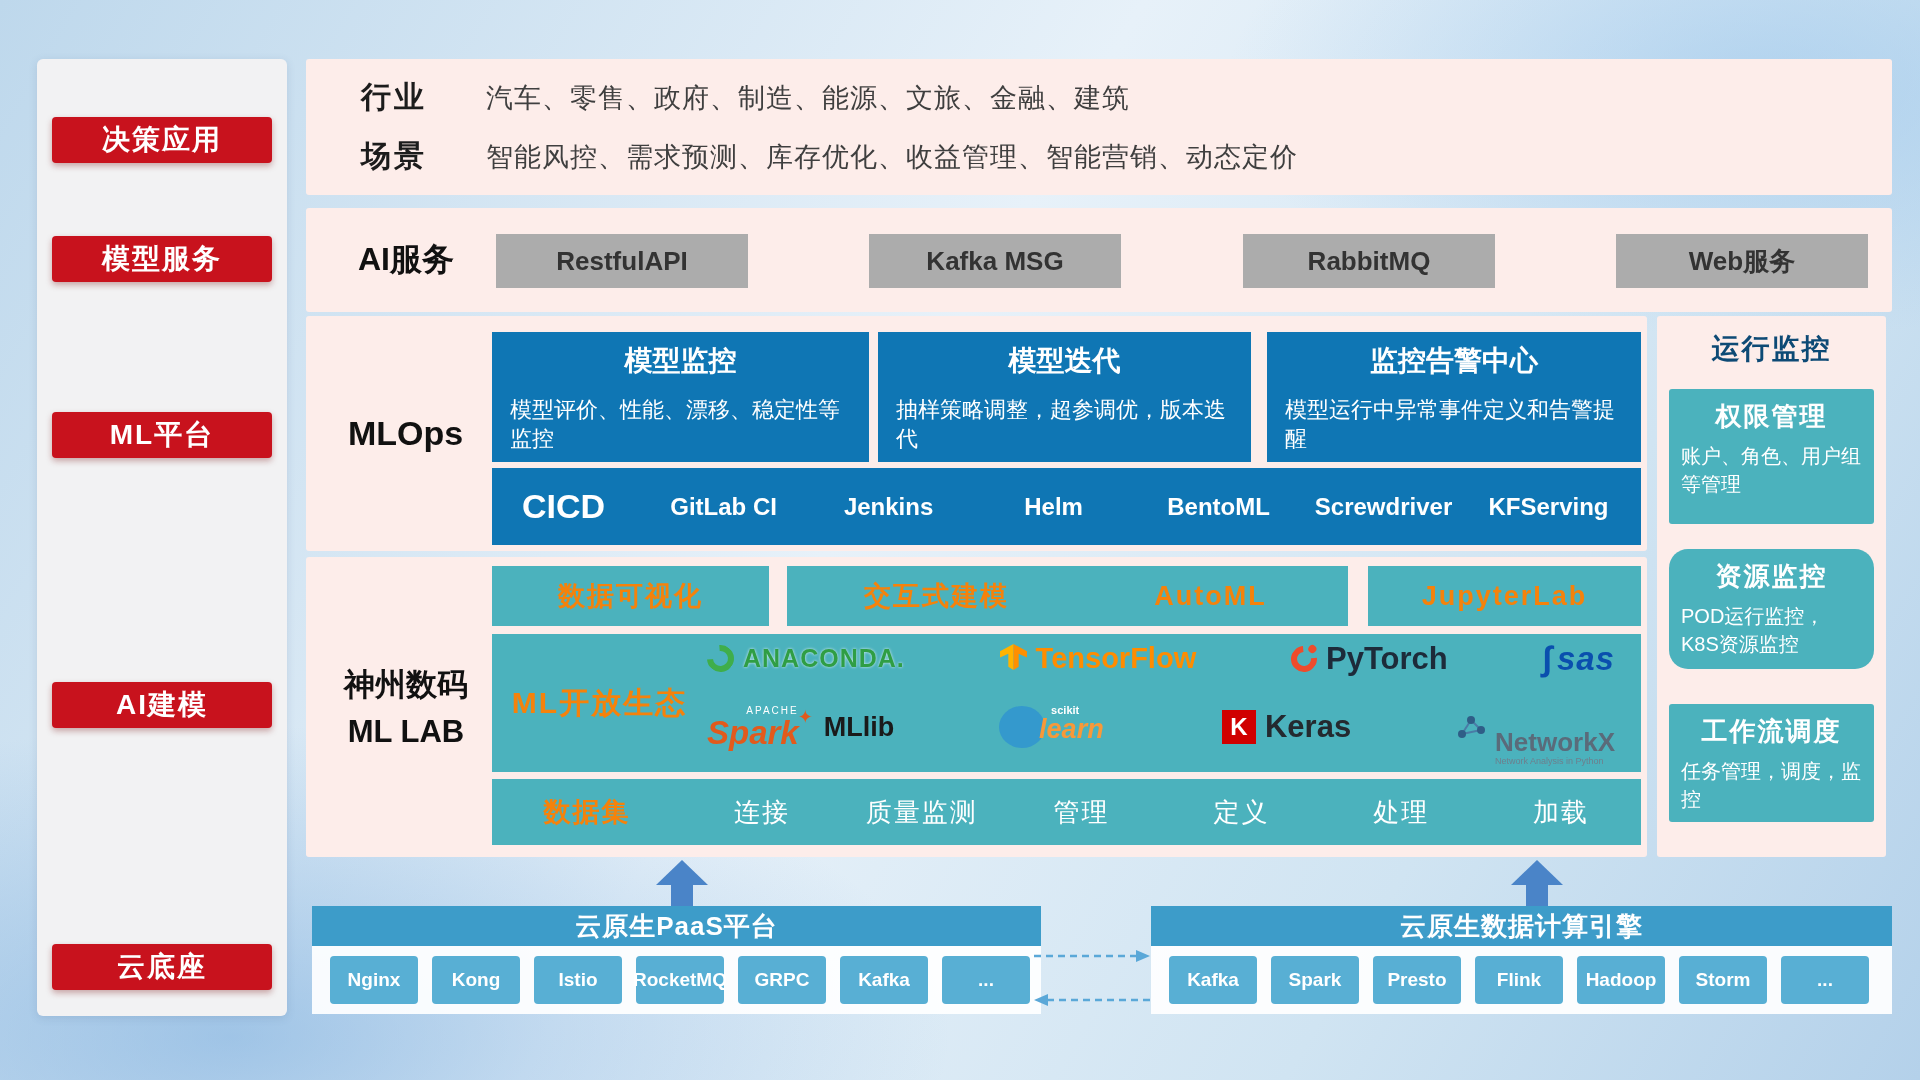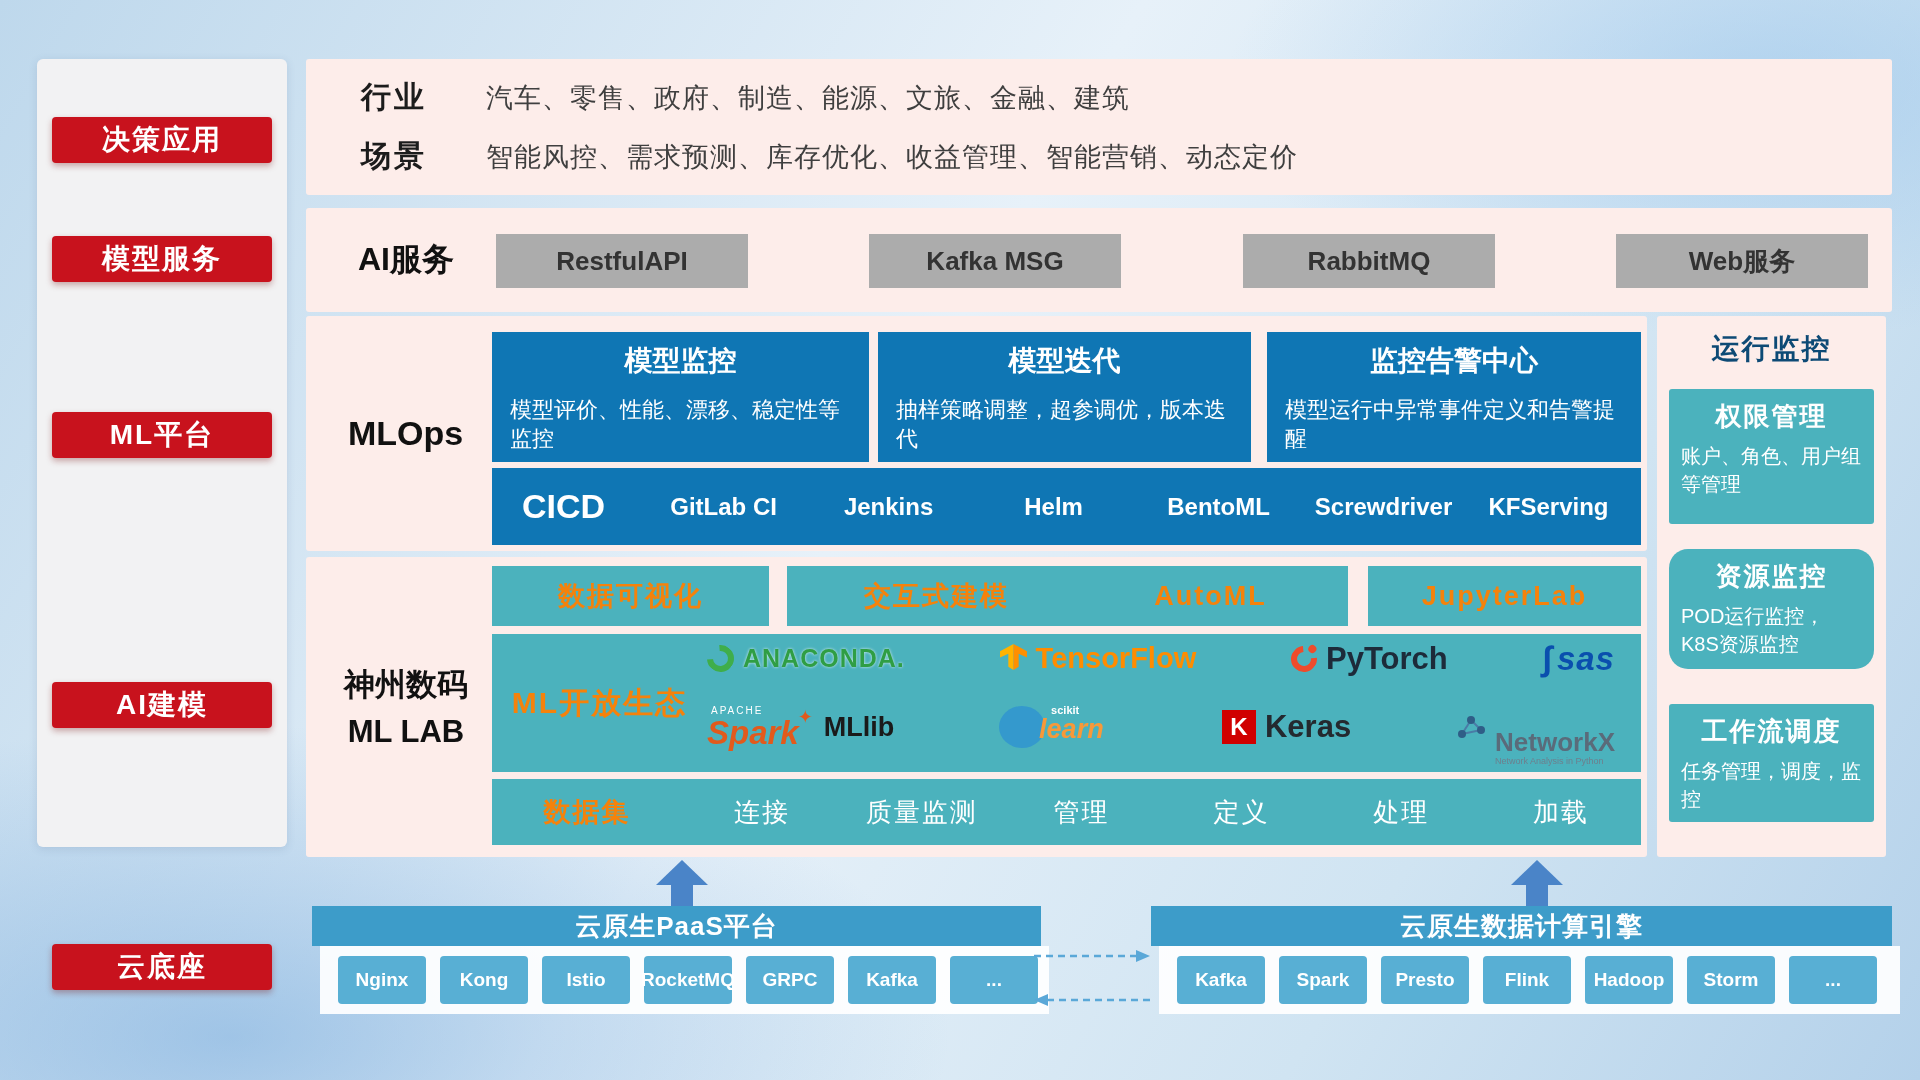--- a/index.html
+++ b/index.html
@@ -11,21 +11,21 @@
   .page {
     position:relative; width:1920px; height:1080px; overflow:hidden;
     background:
       radial-gradient(1200px 520px at 12% 96%, rgba(110,165,218,0.55), rgba(110,165,218,0) 60%),
       radial-gradient(900px 420px at 92% 8%, rgba(150,195,235,0.55), rgba(150,195,235,0) 60%),
       linear-gradient(120deg, #bed8ec 0%, #e7f1f9 45%, #d0e4f2 75%, #b4d1ea 100%);
   }
   .abs { position:absolute; }
 
   
-  .sidebar { position:absolute; left:37px; top:59px; width:250px; height:788px;
+  .sidebar { position:absolute; left:37px; top:59px; width:250px; height:957px;
     background:#f2f2f3; border-radius:6px; box-shadow:0 2px 8px rgba(60,90,130,.15); }
   .red-btn { position:absolute; left:15px; width:220px; height:46px;
     background:#c8121d; color:#fff; font-size:28px; font-weight:bold;
     display:flex; align-items:center; justify-content:center; border-radius:4px;
     box-shadow:0 3px 6px rgba(120,20,20,.35); letter-spacing:2px; }
 
   
   .panel { position:absolute; background:#fdedea; border-radius:3px; }
 
   
@@ -83,21 +83,21 @@
     text-shadow:0 0 3px rgba(255,255,255,.8); }
   .tf-text { color:#ff8c00; font-size:29px; font-weight:bold; }
   .pt-icon { position:relative; width:26px; height:26px; border:6px solid #ee4c2c; border-radius:50%;
     border-top-color:transparent; transform:rotate(40deg); }
   .pt-dot { position:absolute; width:8px; height:8px; background:#ee4c2c; border-radius:50%;
     top:-10px; left:3px; }
   .pt-text { color:#1d2b3a; font-size:31px; font-weight:600; }
   .sas-swoosh::before { content:"\222B"; }
   .sas-swoosh { color:#0a4fae; font-size:34px; font-weight:bold; margin-right:-4px; }
   .sas-text { color:#0a4fae; font-size:33px; font-weight:800; font-style:italic; letter-spacing:1px; }
-  .spark-stack { position:relative; display:flex; flex-direction:column; line-height:1; }
+  .spark-stack { position:relative; display:flex; flex-direction:column; line-height:1;text-align:right; }
   .apache-small { font-size:10px; color:#fff; letter-spacing:2px; margin-left:4px; }
   .spark-text { color:#e25a1c; font-size:33px; font-weight:800; font-style:italic; }
   .spark-star::before { content:"\2726"; }
   .spark-star { position:absolute; right:-14px; top:2px; color:#e25a1c; font-size:18px; }
   .mllib-text { color:#1a1a1a; font-size:27px; font-weight:bold; margin-left:16px; }
   .sk-wrap { position:relative; width:118px; height:50px; }
   .sk-circle { position:absolute; left:0; top:4px; width:46px; height:42px; border-radius:50%; background:#3499cd; }
   .sk-scikit { position:absolute; left:52px; top:2px; font-size:11px; color:#fff; font-weight:bold; }
   .sk-learn { position:absolute; left:40px; top:12px; font-size:27px; color:#f89939; font-weight:800; font-style:italic; }
   .keras-box { width:34px; height:34px; background:#d00000; color:#fff; display:flex; align-items:center; justify-content:center;
@@ -108,21 +108,21 @@
   .nx-sub { color:#6e7f8d; font-size:9px; }
 
   
   .up-arrow { position:absolute; width:52px; height:46px; }
   .up-arrow::before { content:""; position:absolute; top:0; left:0;
     border-left:26px solid transparent; border-right:26px solid transparent; border-bottom:25px solid #4a84c8; }
   .up-arrow::after { content:""; position:absolute; top:24px; left:15px; width:22px; height:22px; background:#4a84c8; }
   .bar-header { position:absolute; height:40px; background:#3d9cc9; color:#fff; font-size:26px; font-weight:bold;
     display:flex; align-items:center; justify-content:center; letter-spacing:1px; }
   .chip-strip { position:absolute; height:68px; background:rgba(255,255,255,.92);
-    display:flex; align-items:center; gap:14px; padding-left:18px;margin-left:8px; }
+    display:flex; align-items:center; gap:14px; padding-left:18px; }
   .chip { width:88px; height:48px; background:#58afd4; color:#fff; border-radius:4px;
     display:flex; align-items:center; justify-content:center; text-align:center;
     font-size:19px; font-weight:bold; line-height:1.05; padding:2px; }
 </style>
 </head>
 <body>
 
 <div class="page">
 
   <div class="sidebar">

